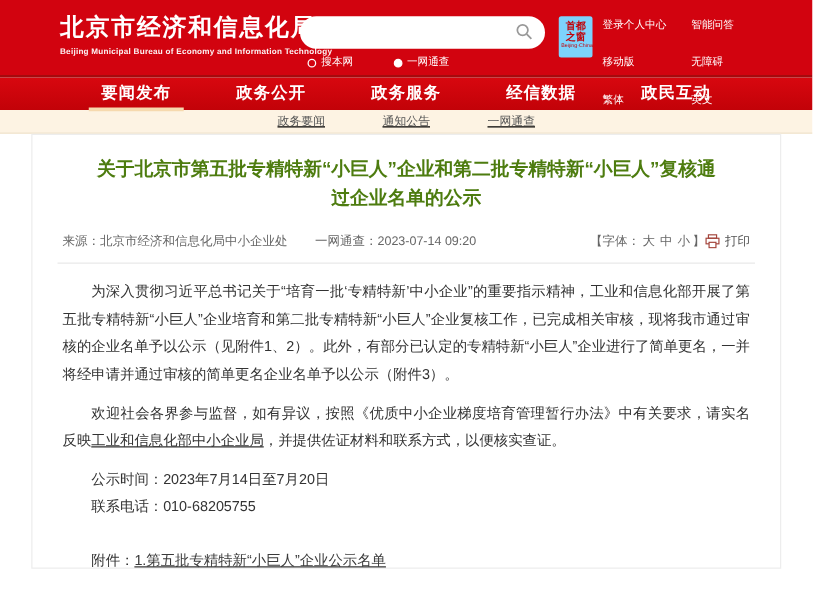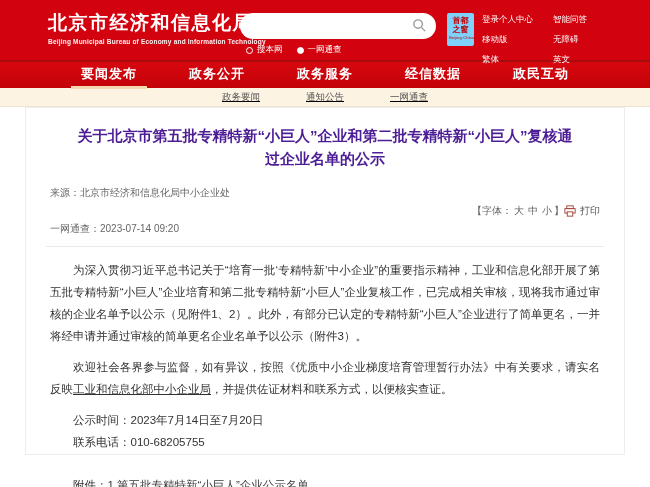--- a/index.html
+++ b/index.html
@@ -9,50 +9,50 @@
 
   
   .header { position:relative; height:60px; background:#d2030f; }
   .brand { position:absolute; left:48px; top:11px; color:#fff; }
   .brand-title { font-size:19px; font-weight:bold; letter-spacing:1.5px; line-height:24px; }
   .brand-sub { font-size:6.5px; font-weight:bold; letter-spacing:.2px; margin-top:3px; opacity:.95; }
   .search-wrap { position:absolute; left:240px; top:13px; width:196px; }
   .search-box { position:relative; }
   .search-input { width:196px; height:26px; border:none; border-radius:14px; background:#fff; padding:0 30px 0 12px; font-size:11px; outline:none; }
   .search-icon { position:absolute; right:9px; top:5px; width:15px; height:15px; }
-  .scope-row { display:flex; gap:14px; margin-top:5px; padding-left:6px; }
+  .scope-row { display:flex; gap:32px; margin-top:5px; padding-left:6px; }
   .scope-opt { display:flex; align-items:center; gap:4px; color:#fff; font-size:8.5px; cursor:pointer; }
   .radio { width:7px; height:7px; border:1px solid #fff; border-radius:50%; display:inline-block; }
   .radio.filled { background:#fff; }
   .seal { position:absolute; left:447px; top:13px; width:27px; height:33px; background:#7dd3fc; border-radius:2px; text-align:center; color:#c00309; cursor:pointer; }
   .seal-text { font-size:8px; font-weight:bold; line-height:9px; padding-top:3px; }
   .seal-cap { font-size:5px; line-height:6px; transform:scale(.85); }
   .quick-links { position:absolute; left:482px; top:14px; display:flex; gap:20px; }
-  .ql-col { display:flex; flex-direction:column; gap:10px; }
+  .ql-col { display:flex; flex-direction:column; gap:20px; }
   .ql-item { color:#fff; font-size:8.5px; line-height:10px; cursor:pointer; white-space:nowrap; }
 
   
   .nav { height:28px; background:linear-gradient(#d8070f,#c20208); border-top:2px solid #a50a0d; display:flex; align-items:center; justify-content:space-around; padding:0 55px; }
   .nav-item { position:relative; color:#fff; font-size:13px; font-weight:bold; letter-spacing:1px; height:28px; line-height:26px; cursor:pointer; padding:0 10px; }
   .nav-item.active::after { content:""; position:absolute; left:50%; transform:translateX(-50%); bottom:0; width:76px; height:3px; background:#f6d9ae; }
 
   
   .subnav { height:19px; background:#fdf3e3; border-bottom:1px solid #f0e3cd; display:flex; align-items:center; justify-content:center; gap:46px;text-decoration:underline; }
   .subnav-item { font-size:9.5px; color:#555; cursor:pointer; }
 
   
   .breadcrumb { padding:8px 0 5px 35px; font-size:9px; color:#999; }
   .crumb { color:#999; cursor:pointer; }
   .crumb-sep { margin:0 5px; color:#bbb; }
 
   
   .article-card { margin:0 25px; border:1px solid #ededed; padding:12px 20px 16px; height:348px; }
-  .article-title { font-size:15px; font-weight:bold; color:#4c1d95; text-align:center; line-height:23px; margin:4px 30px 12px; }
+  .article-title { font-size:15px; font-weight:bold; color:#4d7c0f; text-align:center; line-height:23px; margin:4px 30px 12px; }
   .meta-row { display:flex; align-items:center; font-size:10px; color:#666; padding:4px 4px 10px; border-bottom:1px solid #e9e9e9; }
-  .meta-left { display:flex; gap:22px;flex-direction:column; }
+  .meta-left { display:flex; gap:22px; }
   .meta-right { margin-left:auto; display:flex; align-items:center; }
   .font-sizer .fs { cursor:pointer; margin:0 2px; }
   .print-btn { display:flex; align-items:center; gap:4px; cursor:pointer; color:#555; }
   .print-icon { width:12px; height:12px; }
   .article-body { padding:12px 4px 0; font-size:11.5px; color:#333; line-height:22px; }
   .para { text-indent:2em; margin-bottom:9px; text-align:justify; }
   .inline-link { color:#333; text-decoration:underline; cursor:pointer; }
   .line-item { text-indent:2em; }
   .attachments { margin-top:20px; line-height:25px; }
   .att-row { display:flex; }

